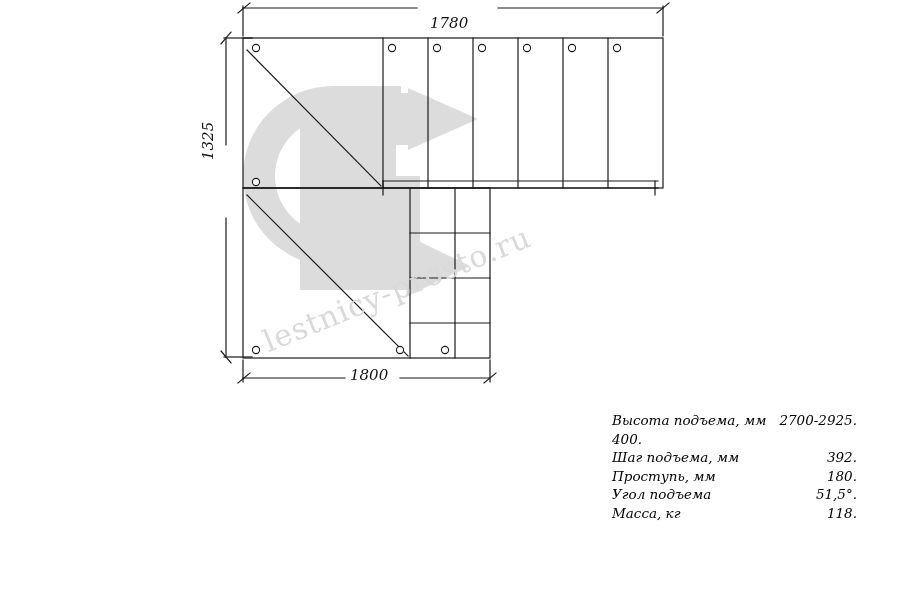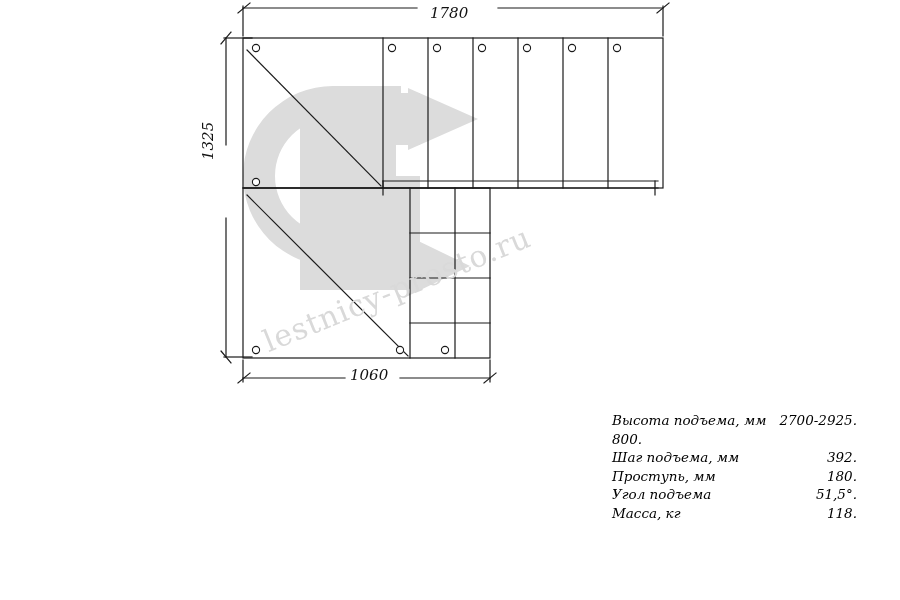--- a/index.html
+++ b/index.html
@@ -47,21 +47,21 @@
   .dim-label {
     position: absolute;
     font-family: "DejaVu Serif", serif;
     font-style: italic;
     font-size: 15px;
     color: #111;
     white-space: nowrap;
   }
   .dim-top {
     left: 430px;
-    top: 4px;
+    top: 14px;
   }
   .dim-bottom {
     left: 350px;
     top: 366px;
   }
   .dim-left {
     left: 199px;
     top: 160px;
     transform: rotate(-90deg);
     transform-origin: left top;
@@ -176,32 +176,32 @@
       <circle cx="572" cy="48" r="3.6"></circle>
       <circle cx="617" cy="48" r="3.6"></circle>
       <circle cx="256" cy="182" r="3.6"></circle>
       <circle cx="256" cy="350" r="3.6"></circle>
       <circle cx="400" cy="350" r="3.6"></circle>
       <circle cx="445" cy="350" r="3.6"></circle>
     </g>
   </svg>
 
   <div class="dim-label dim-top">1780</div>
-  <div class="dim-label dim-bottom">1060</div>
+  <div class="dim-label dim-bottom">1800</div>
   <div class="dim-label dim-left">1325</div>
 
   <div class="watermark-text">lestnicy-prosto.ru</div>
 
   <div class="spec-table">
     <div class="spec-row">
       <span class="spec-name">Высота подъема, мм</span>
       <span class="spec-value">2700-2925.</span>
     </div>
     <div class="spec-row">
-      <span class="spec-value">800.</span>
+      <span class="spec-value">400.</span>
     </div>
     <div class="spec-row">
       <span class="spec-name">Шаг подъема, мм</span>
       <span class="spec-value">392.</span>
     </div>
     <div class="spec-row">
       <span class="spec-name">Проступь, мм</span>
       <span class="spec-value">180.</span>
     </div>
     <div class="spec-row">

